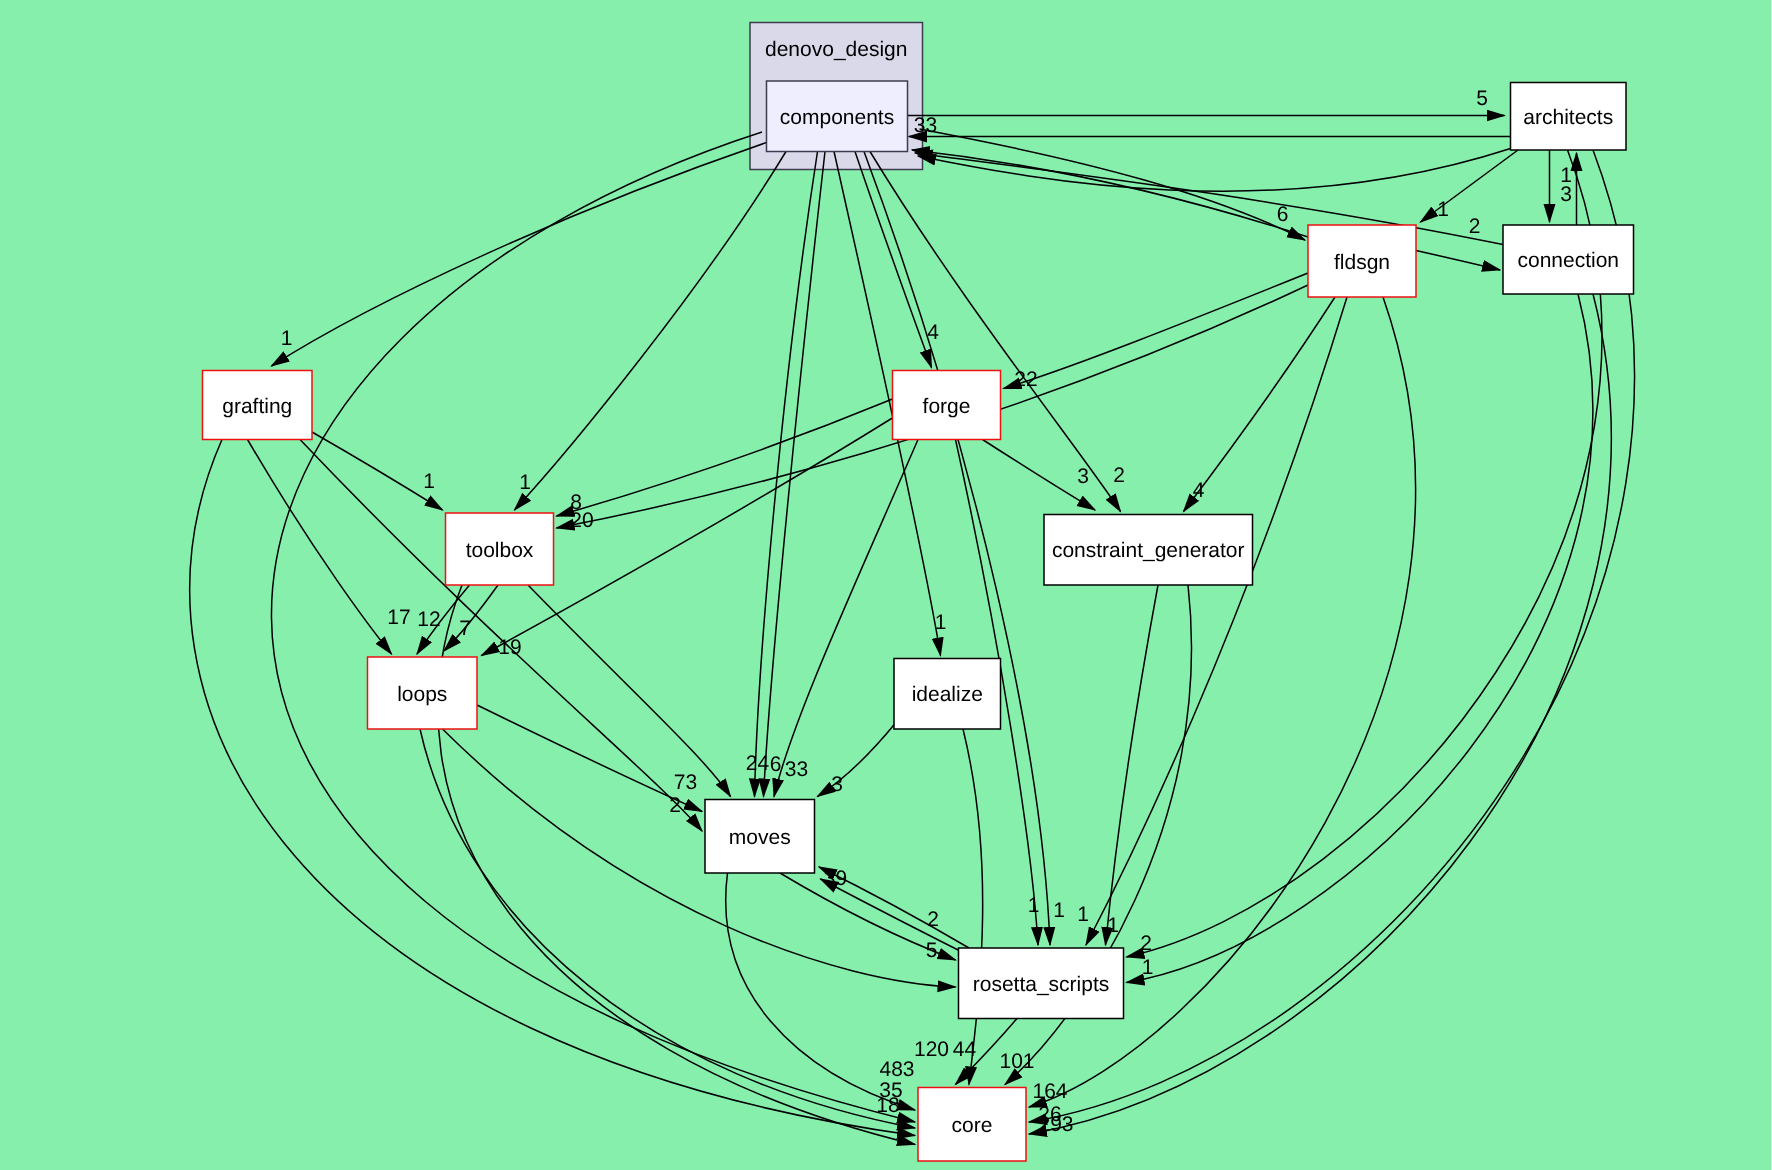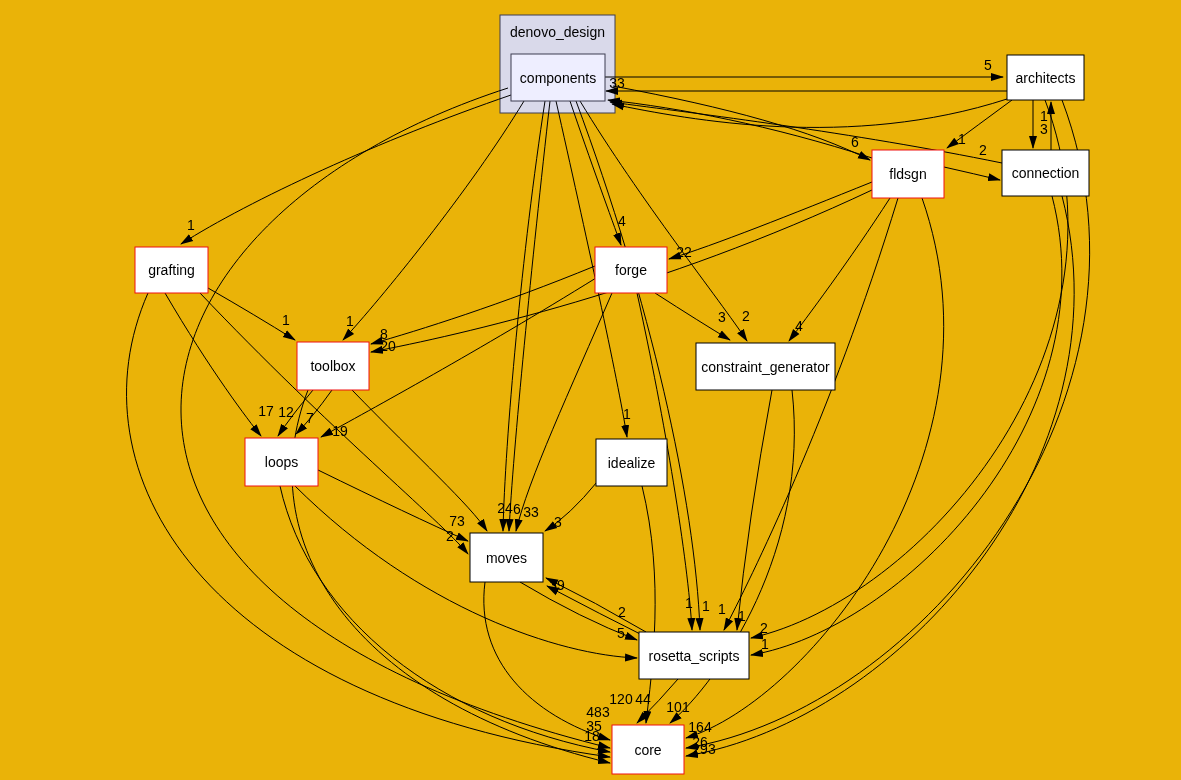--- a/index.html
+++ b/index.html
@@ -1,16 +1,16 @@
 <!DOCTYPE html>
 <html><head>
 <meta charset="utf-8">
 <style>
   html,body{margin:0;padding:0;background:#ffffff;}
-  .stage{position:relative;width:1181px;height:780px;background:#eab308;overflow:hidden;
+  .stage{position:relative;width:1181px;height:780px;background:#86efac;overflow:hidden;
          font-family:"Liberation Sans", sans-serif;}
   svg text{font-family:"Liberation Sans", sans-serif;fill:#000;}
   text.node-label{font-size:14px;text-anchor:middle;}
   text.cluster-label{font-size:14px;text-anchor:middle;}
   text.edge-label{font-size:14px;text-anchor:middle;}
   path.edge{fill:none;stroke:#000;stroke-width:1;}
 </style>
 </head>
 <body>
 

